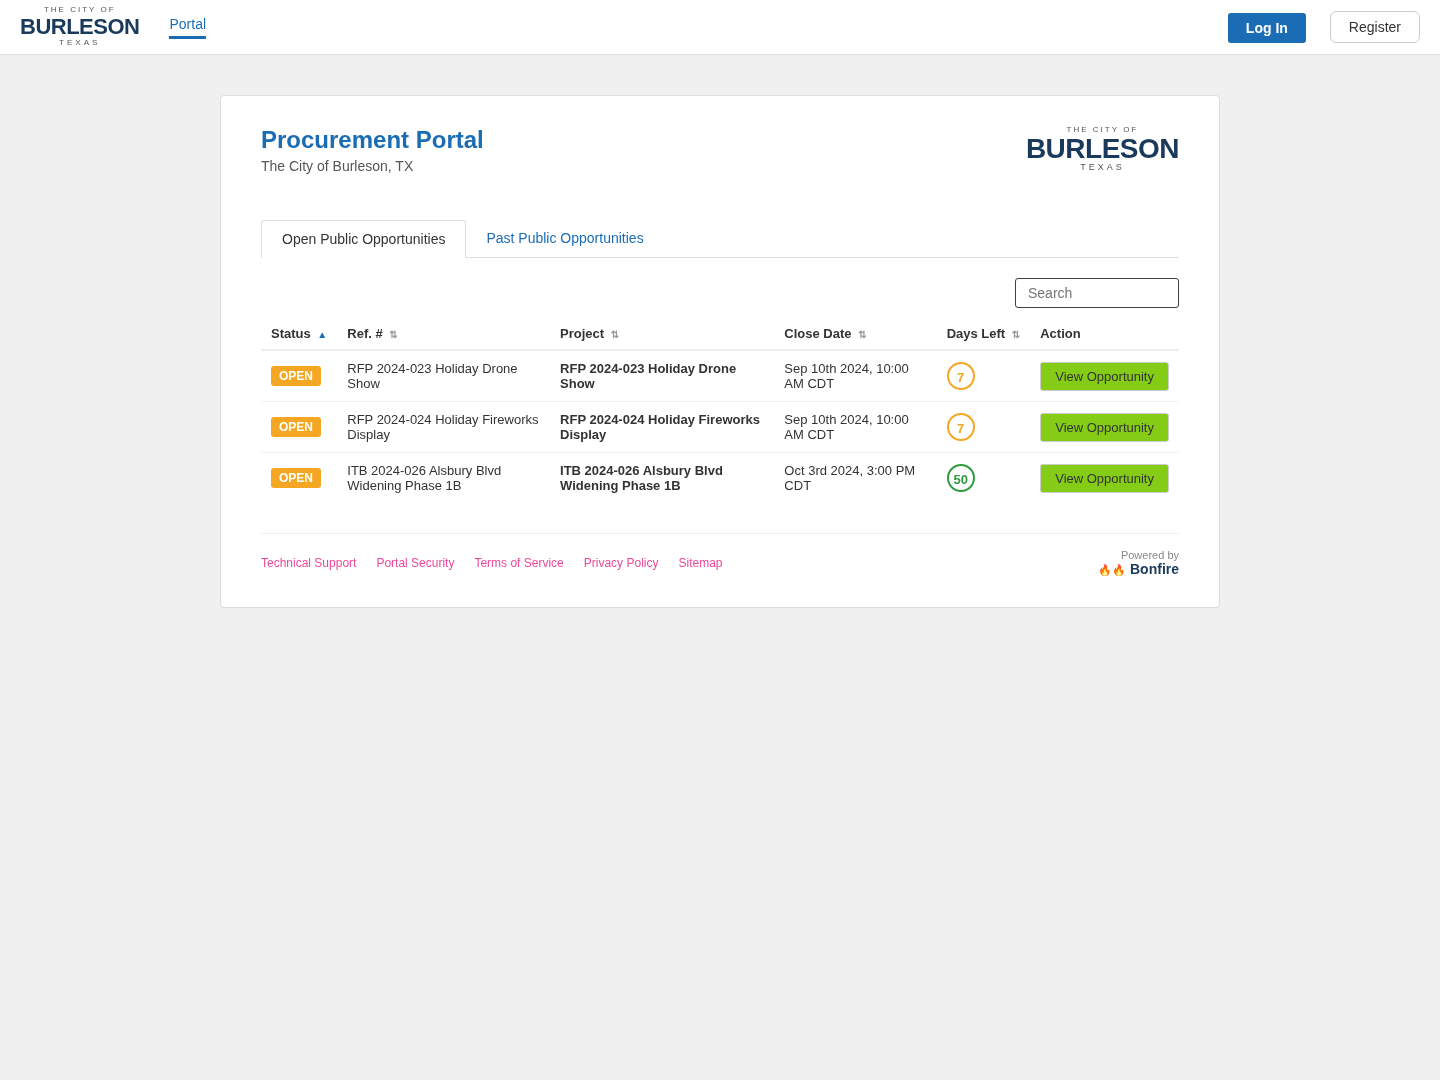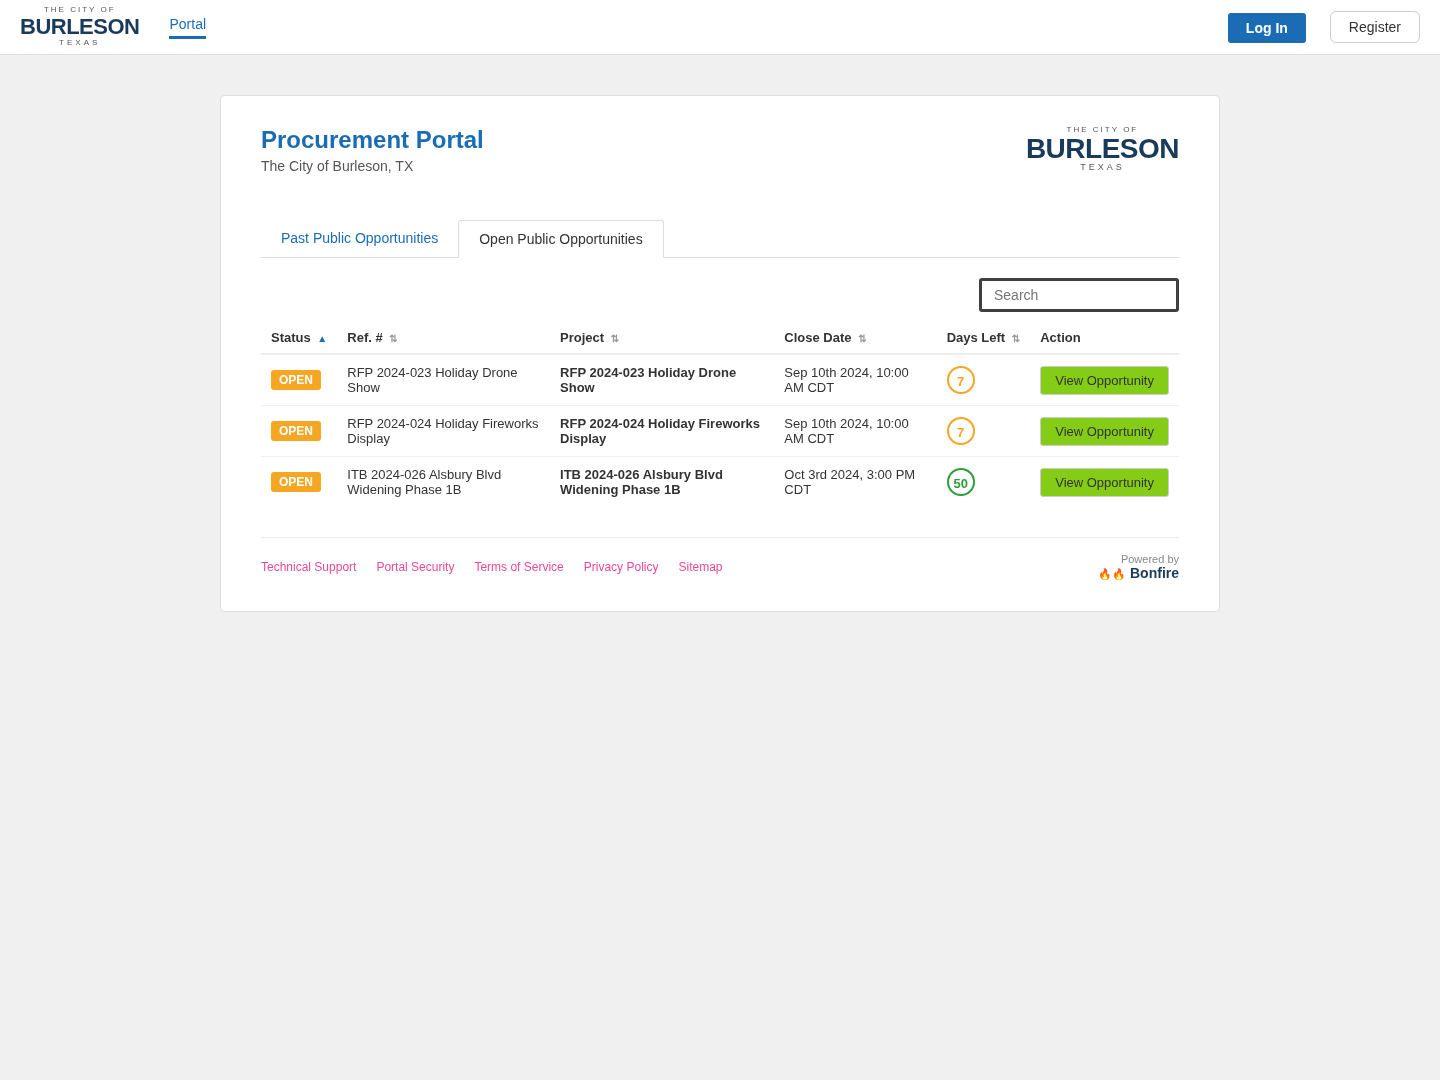--- a/index.html
+++ b/index.html
@@ -141,25 +141,25 @@
       border: none;
     }
 
     
     .search-bar {
       display: flex;
       justify-content: flex-end;
       margin-bottom: 10px;
     }
     .search-input {
-      border: 3px solid #404040;
+      border: 1px solid #404040;
       border-radius: 3px;
       padding: 6px 12px;
       font-size: 14px;
-      width: 200px;
+      width: 164px;
       color: #999;
     }
 
     
     .opportunities-table {
       width: 100%;
       border-collapse: collapse;
     }
     .opportunities-table th {
       text-align: left;
@@ -292,22 +292,22 @@
       <div class="portal-subtitle">The City of Burleson, TX</div>
     </div>
     <div class="burleson-logo-large logo-box">
       <span class="small-text">THE CITY OF</span>
       <span class="city-name">BURLESON</span>
       <span class="texas-text">TEXAS</span>
     </div>
   </div>
 
   <div class="tabs">
+    <a class="tab active" href="#">Open Public Opportunities</a>
     <a class="tab inactive" href="#">Past Public Opportunities</a>
-    <a class="tab active" href="#">Open Public Opportunities</a>
   </div>
 
   <div class="search-bar">
     <input type="text" class="search-input" placeholder="Search" style="">
   </div>
 
   <table class="opportunities-table">
     <thead>
       <tr>
         <th>

